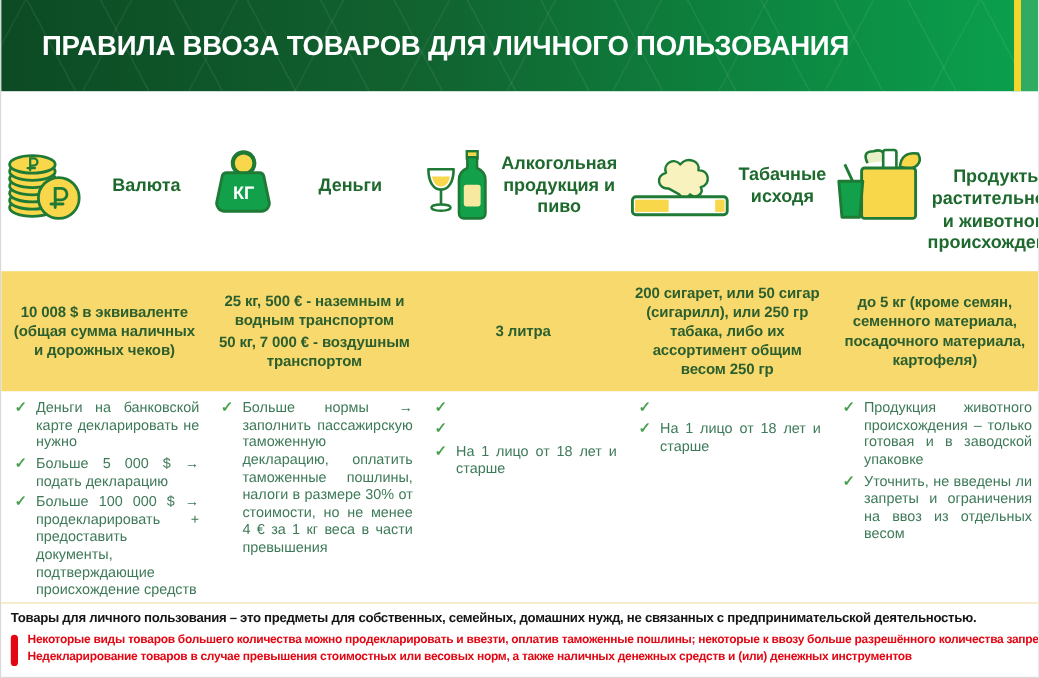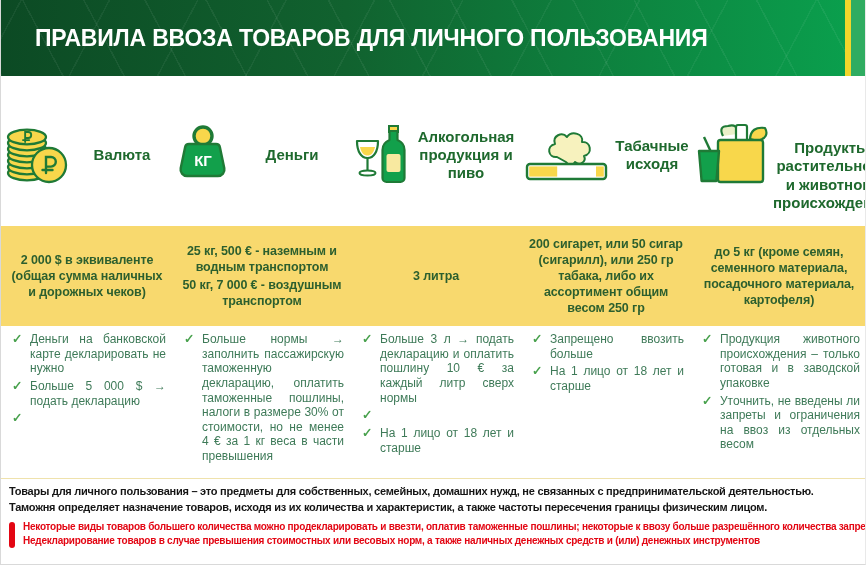--- a/index.html
+++ b/index.html
@@ -172,21 +172,21 @@
         </svg>
       </div>
       <div class="title-wrap">
         <h2 class="col-title w-mid">Продукты растительного и животного происхождения</h2>
       </div>
     </section>
   </div>
 
   <div class="grid5 band">
     <div class="band-cell">
-      <p>2 000 $ в эквиваленте (общая сумма наличных и дорожных чеков)</p>
+      <p>10 008 $ в эквиваленте (общая сумма наличных и дорожных чеков)</p>
     </div>
     <div class="band-cell">
       <p>25 кг, 500 € - наземным и водным транспортом</p>
       <p>50 кг, 7 000 € - воздушным транспортом</p>
     </div>
     <div class="band-cell">
       <p>3 литра</p>
     </div>
     <div class="band-cell">
       <p>200 сигарет, или 50 сигар (сигарилл), или 250 гр табака, либо их ассортимент общим весом 250 гр</p>
@@ -202,48 +202,47 @@
       <li>
         <span class="check">✓</span>
         <span class="li-text">Деньги на банковской карте декларировать не нужно</span>
       </li>
       <li>
         <span class="check">✓</span>
         <span class="li-text">Больше 5 000 $ → подать декларацию</span>
       </li>
       <li>
         <span class="check">✓</span>
+        <span class="li-text">Больше 100 000 $ → продекларировать + предоставить документы, подтверждающие происхождение средств</span>
       </li>
     </ul>
 
     <ul class="checklist">
       <li>
         <span class="check">✓</span>
         <span class="li-text">Больше нормы → заполнить пассажирскую таможенную декларацию, оплатить таможенные пошлины, налоги в размере 30% от стоимости, но не менее 4 € за 1 кг веса в части превышения</span>
       </li>
     </ul>
 
     <ul class="checklist">
       <li>
         <span class="check">✓</span>
-        <span class="li-text">Больше 3 л → подать декларацию и оплатить пошлину 10 € за каждый литр сверх нормы</span>
       </li>
       <li>
         <span class="check">✓</span>
       </li>
       <li>
         <span class="check">✓</span>
         <span class="li-text">На 1 лицо от 18 лет и старше</span>
       </li>
     </ul>
 
     <ul class="checklist">
       <li>
         <span class="check">✓</span>
-        <span class="li-text">Запрещено ввозить больше</span>
       </li>
       <li>
         <span class="check">✓</span>
         <span class="li-text">На 1 лицо от 18 лет и старше</span>
       </li>
     </ul>
 
     <ul class="checklist">
       <li>
         <span class="check">✓</span>
@@ -251,21 +250,20 @@
       </li>
       <li>
         <span class="check">✓</span>
         <span class="li-text">Уточнить, не введены ли запреты и ограничения на ввоз из отдельных весом</span>
       </li>
     </ul>
   </div>
 
   <footer class="footer">
     <p class="def-line">Товары для личного пользования – это предметы для собственных, семейных, домашних нужд, не связанных с предпринимательской деятельностью.</p>
-    <p class="def-line">Таможня определяет назначение товаров, исходя из их количества и характеристик, а также частоты пересечения границы физическим лицом.</p>
     <div class="warning">
       <div class="excl">
         <div class="excl-bar"></div>
 
       </div>
       <div class="warn-lines">
         <p class="warn-line">Некоторые виды товаров большего количества можно продекларировать и ввезти, оплатив таможенные пошлины; некоторые к ввозу больше разрешённого количества запрещены.</p>
         <p class="warn-line">Недекларирование товаров в случае превышения стоимостных или весовых норм, а также наличных денежных средств и (или) денежных инструментов</p>
 
       </div>

